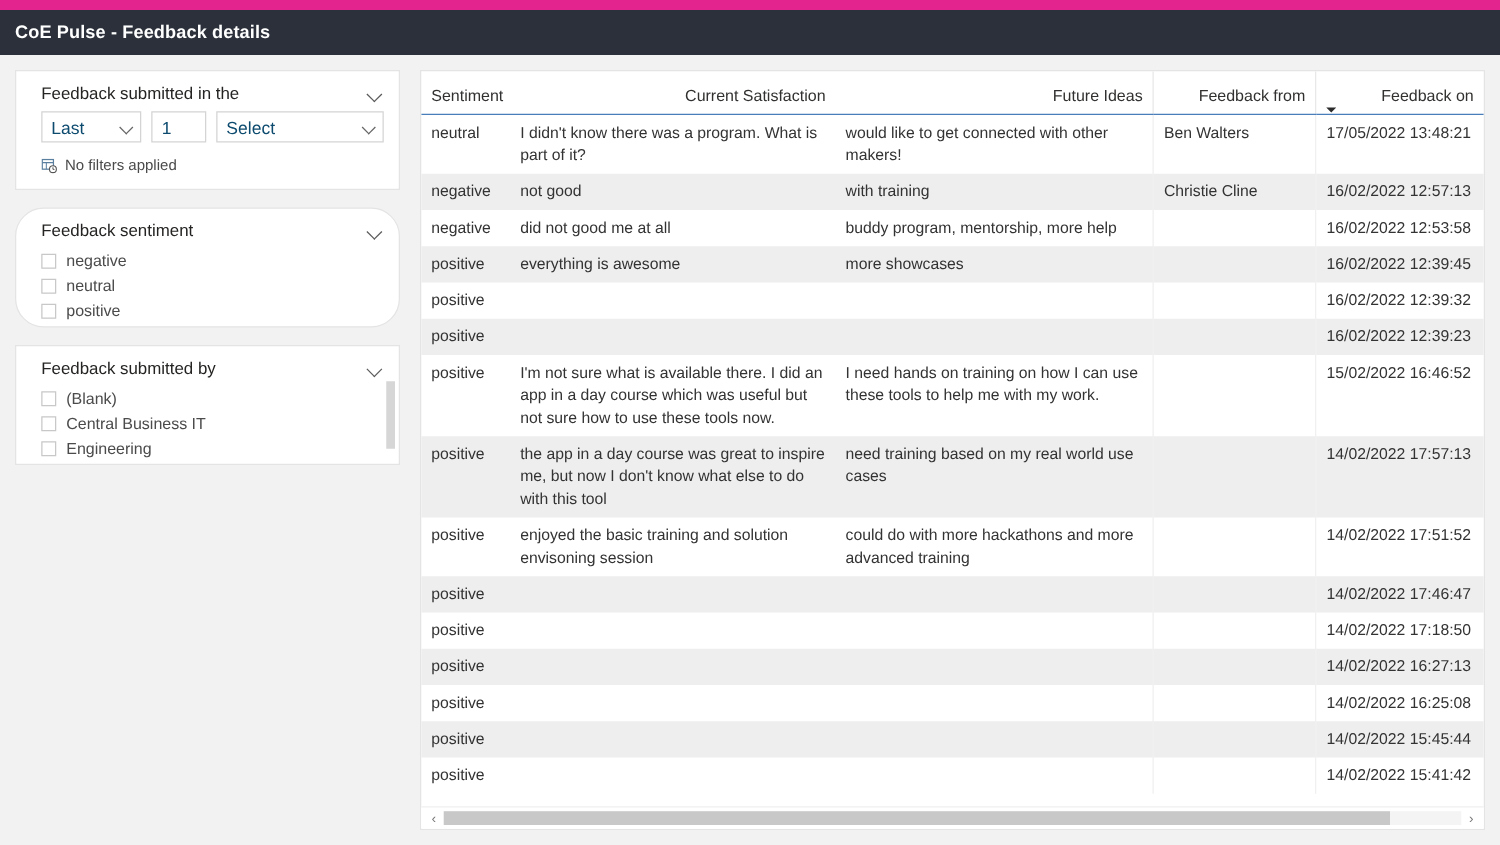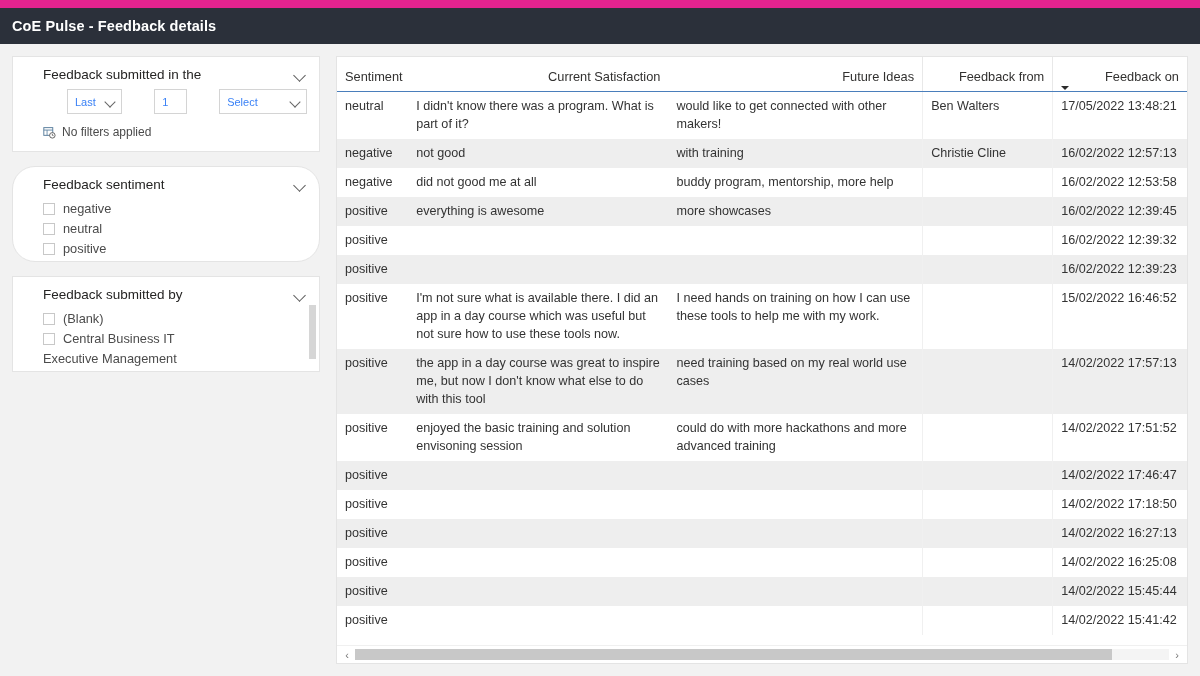--- a/index.html
+++ b/index.html
@@ -24,21 +24,21 @@
   .page {
     width: 1200px; height: 632px; background: #f2f2f2;
     padding: 12px; display: flex; gap: 16px;
   }
 
   
   .filter-pane { width: 308px; display: flex; flex-direction: column; gap: 14px; }
 
   .filter-card {
     background: #ffffff; border: 1px solid #e4e4e4;
-    position: relative; padding: 10px 12px 10px 30px; text-align: right;
+    position: relative; padding: 10px 12px 10px 20px; text-align: right;
   }
   .filter-card.card-period { height: 96px; }
   .filter-card.card-sentiment { height: 96px; border-radius: 23px; }
   .filter-card.card-submitter { height: 96px; overflow: hidden; }
 
   .card-head {
     display: flex; align-items: center; justify-content: space-between;
     margin-bottom: 7px;
   }
   .card-title { font-size: 13.5px; color: #252423; }
@@ -49,22 +49,22 @@
     content: ""; position: absolute; left: 2px; top: 3px;
     width: 8px; height: 8px;
     border-right: 1.4px solid #5a5a5a; border-bottom: 1.4px solid #5a5a5a;
     transform: rotate(45deg);
   }
 
   
   .rd-row { display: flex; align-items: center; gap: 8px; }
   .rd-ctl {
     height: 25px; border: 1px solid #d4d4d4; background: #fff;
-    display: flex; align-items: center; font-size: 11px; color: #3b82f6;
-    padding: 0 7px; position: relative; margin-left: 24px;
+    display: flex; align-items: center; font-size: 14px; color: #0c4a6e;
+    padding: 0 7px; position: relative;
   }
   .rd-ctl.sel-last { width: 86px; }
   .rd-ctl.num { width: 46px; }
   .rd-ctl.sel-unit { width: 144px; }
   .rd-ctl .dd-chev {
     position: absolute; right: 7px; top: 8px; width: 8px; height: 8px;
     border-right: 1.2px solid #666; border-bottom: 1.2px solid #666;
     transform: rotate(45deg);
   }
 
@@ -207,20 +207,24 @@
       <div class="chk-list">
         <div class="chk-row">
           <span class="chk-box"></span>
           <span class="chk-label">(Blank)</span>
         </div>
         <div class="chk-row">
           <span class="chk-box"></span>
           <span class="chk-label">Central Business IT</span>
         </div>
         <div class="chk-row">
+          <span class="chk-box"></span>
+          <span class="chk-label">Engineering</span>
+        </div>
+        <div class="chk-row">
 
           <span class="chk-label">Executive Management</span>
         </div>
       </div>
       <div class="vscroll"></div>
     </div>
 
   </div>
 
   <div class="table-panel">

